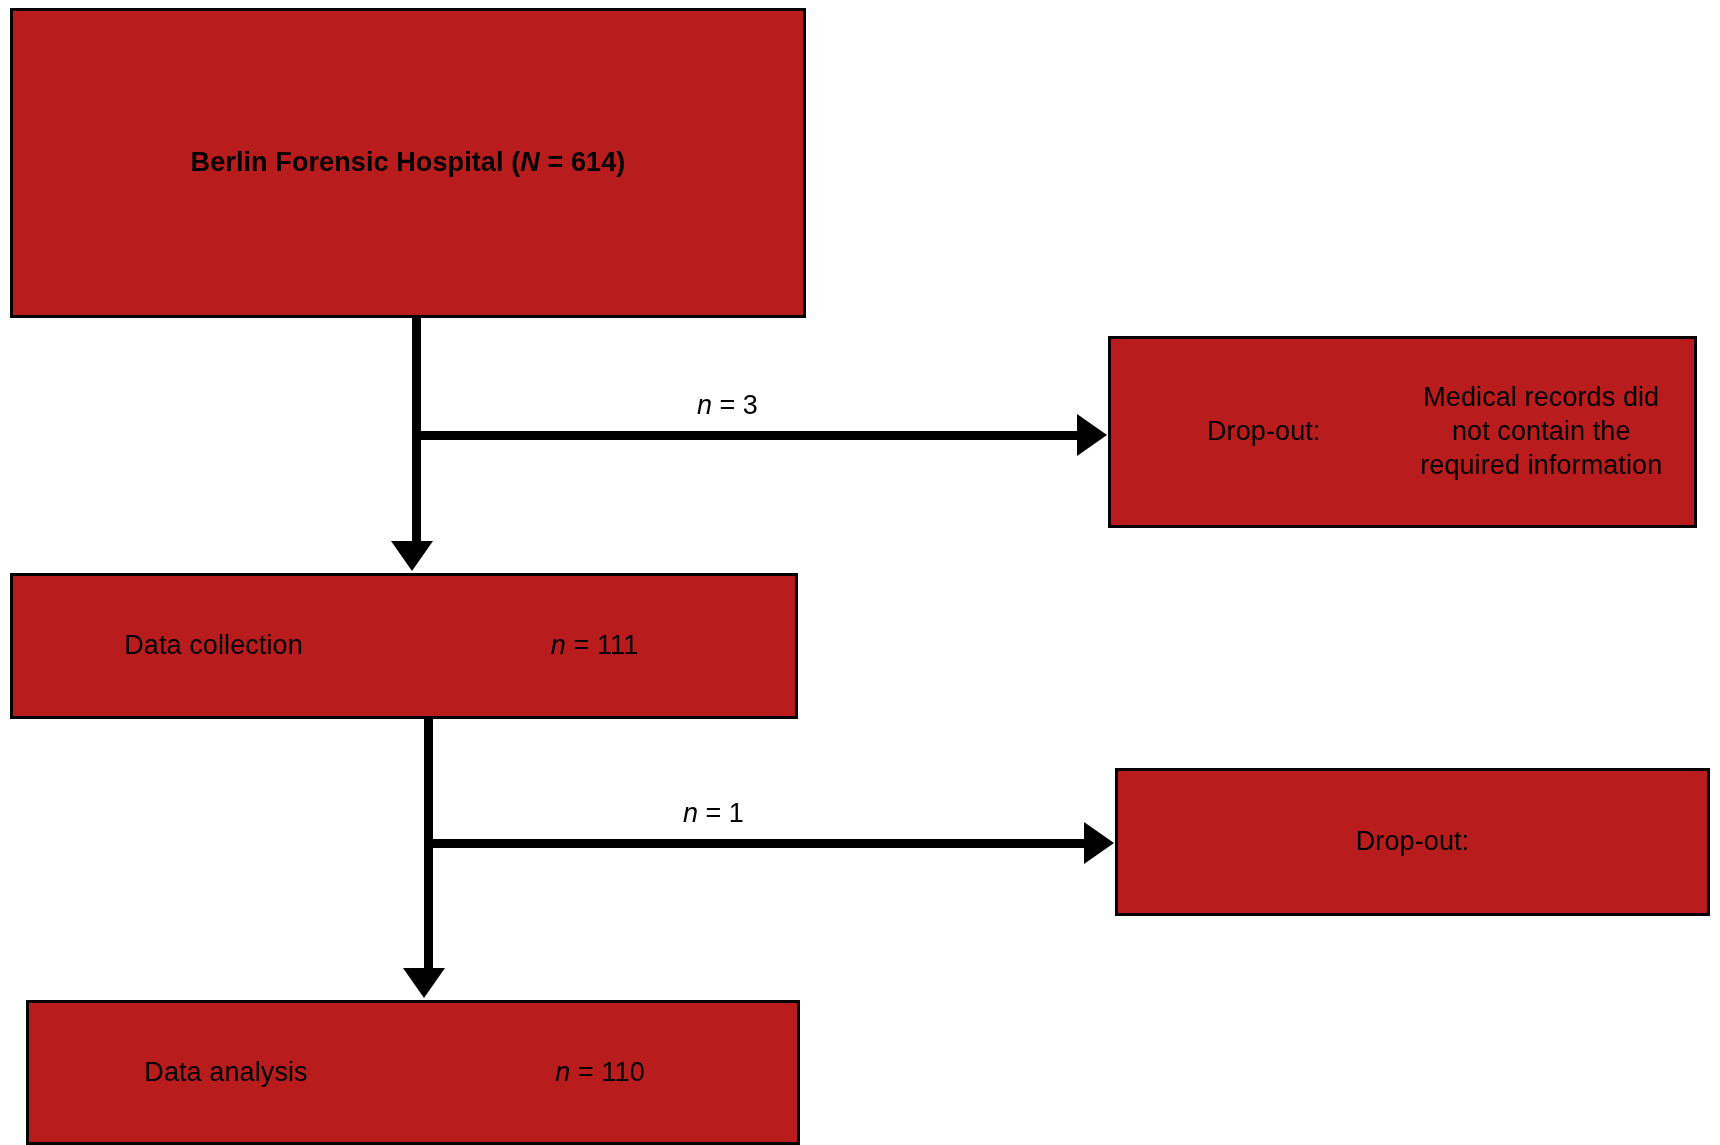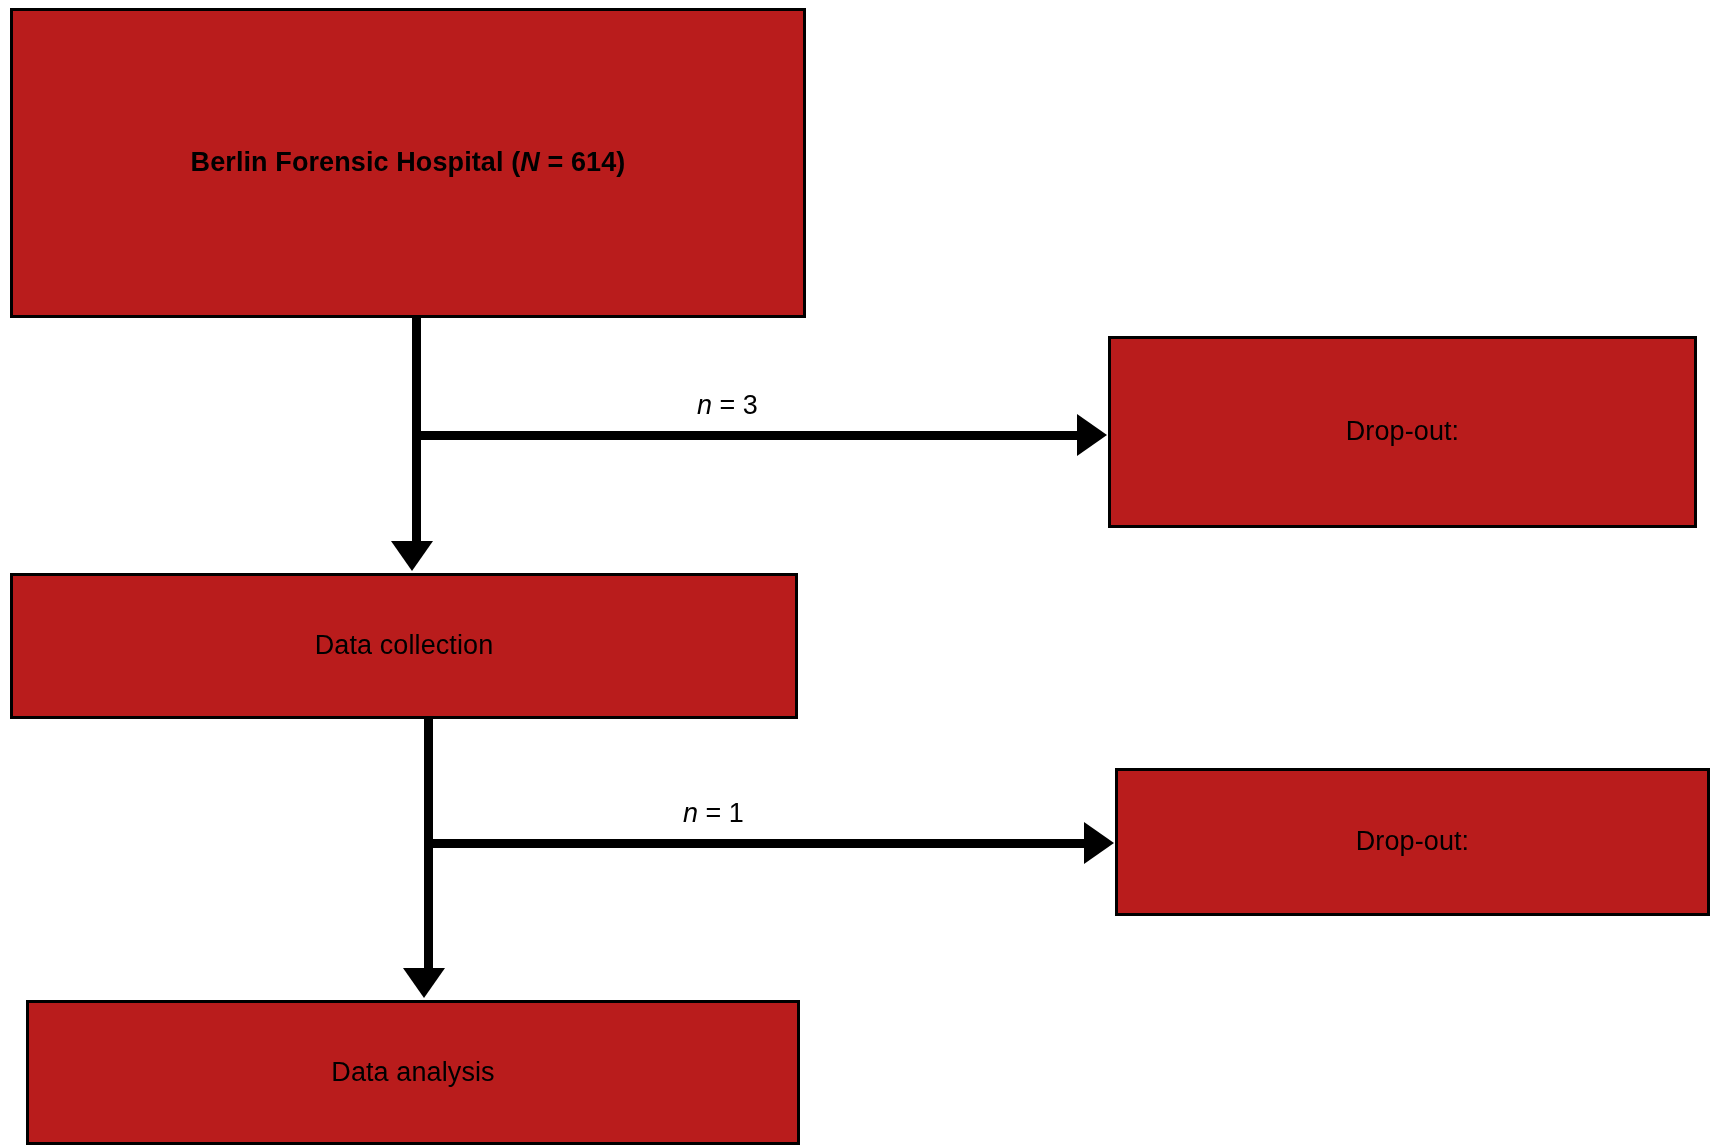--- a/index.html
+++ b/index.html
@@ -139,34 +139,37 @@
 
   <div class="conn v-line" id="spine-1"></div>
   <div class="arrow-down" id="arrowhead-1"></div>
 
   <div class="conn h-line" id="branch-1"></div>
   <div class="arrow-right" id="arrowhead-branch-1"></div>
   <span class="edge-label" id="label-n3"><em>n</em> = 3</span>
 
   <div class="node" id="node-dropout-1">
     <span class="line">Drop-out:</span>
+    <span class="line">Medical records did not contain the required information</span>
   </div>
 
   <div class="node" id="node-data-collection">
     <span class="line">Data collection</span>
+    <span class="line"><em>n</em> = 111</span>
   </div>
 
   <div class="conn v-line" id="spine-2"></div>
   <div class="arrow-down" id="arrowhead-2"></div>
 
   <div class="conn h-line" id="branch-2"></div>
   <div class="arrow-right" id="arrowhead-branch-2"></div>
   <span class="edge-label" id="label-n1"><em>n</em> = 1</span>
 
   <div class="node" id="node-dropout-2">
     <span class="line">Drop-out:</span>
   </div>
 
   <div class="node" id="node-data-analysis">
     <span class="line">Data analysis</span>
+    <span class="line"><em>n</em> = 110</span>
   </div>
 
 </div>
 
 </body></html>

